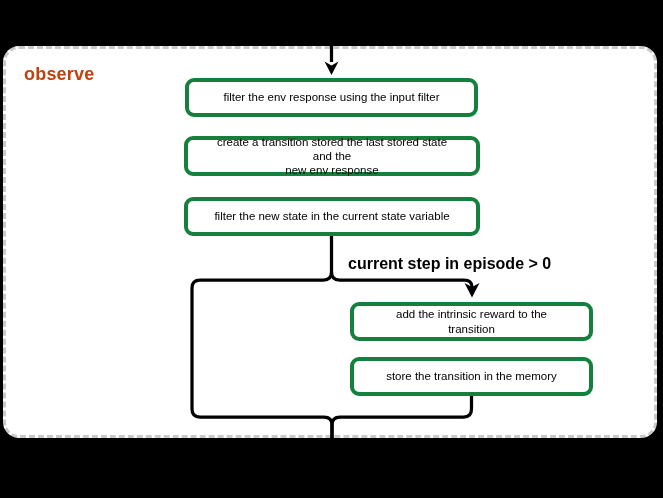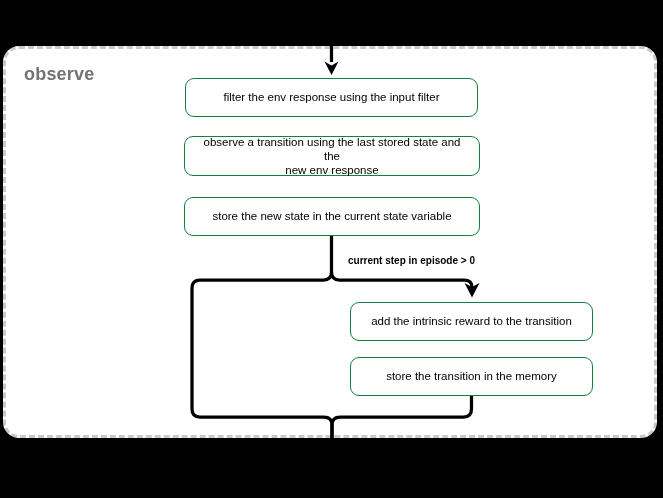--- a/index.html
+++ b/index.html
@@ -25,27 +25,27 @@
     background: #ffffff;
     border: 3px dashed #c9c9c9;
     border-radius: 16px;
   }
   .group-title {
     position: absolute;
     left: 24px;
     top: 64px;
     font-size: 18px;
     font-weight: bold;
-    color: #737373;
+    color: #c2410c;
     letter-spacing: 0.2px;
   }
   .step-box {
     position: absolute;
     box-sizing: border-box;
-    border: 1px solid #15803d;
+    border: 4px solid #15803d;
     border-radius: 9px;
     background: #ffffff;
     display: flex;
     align-items: center;
     justify-content: center;
     text-align: center;
     font-size: 11.5px;
     line-height: 1.22;
     color: #000000;
     padding: 0 18px;
@@ -53,21 +53,21 @@
   .step-box span { white-space: pre-line; }
   #box-filter   { left: 185px; top: 78px;  width: 293px; height: 39px; }
   #box-create   { left: 184px; top: 136px; width: 296px; height: 40px; }
   #box-store-st { left: 184px; top: 197px; width: 296px; height: 39px; }
   #box-reward   { left: 350px; top: 302px; width: 243px; height: 39px; }
   #box-memory   { left: 350px; top: 357px; width: 243px; height: 39px; align-items: center; }
   .condition-label {
     position: absolute;
     left: 348px;
     top: 255px;
-    font-size: 10px;
+    font-size: 16px;
     font-weight: bold;
     color: #000000;
     white-space: nowrap;
   }
   svg.connectors {
     position: absolute;
     left: 0;
     top: 0;
     width: 663px;
     height: 498px;
@@ -103,26 +103,26 @@
     <polygon class="head" points="472,297.5 464.5,283 472,287 479.5,283"></polygon>
 
     <path class="line" d="M 471.5 396 L 471.5 409 Q 471.5 417 463.5 417 L 340 417 Q 332 417 332 425 L 332 468"></path>
   </svg>
 
   <div class="step-box" id="box-filter">
     <span>filter the env response using the input filter</span>
   </div>
 
   <div class="step-box" id="box-create">
-    <span>observe a transition using the last stored state and the
+    <span>create a transition stored the last stored state and the
 new env response</span>
   </div>
 
   <div class="step-box" id="box-store-st">
-    <span>store the new state in the current state variable</span>
+    <span>filter the new state in the current state variable</span>
   </div>
 
   <div class="step-box" id="box-reward">
     <span>add the intrinsic reward to the transition</span>
   </div>
 
   <div class="step-box" id="box-memory">
     <span>store the transition in the memory</span>
   </div>
 

